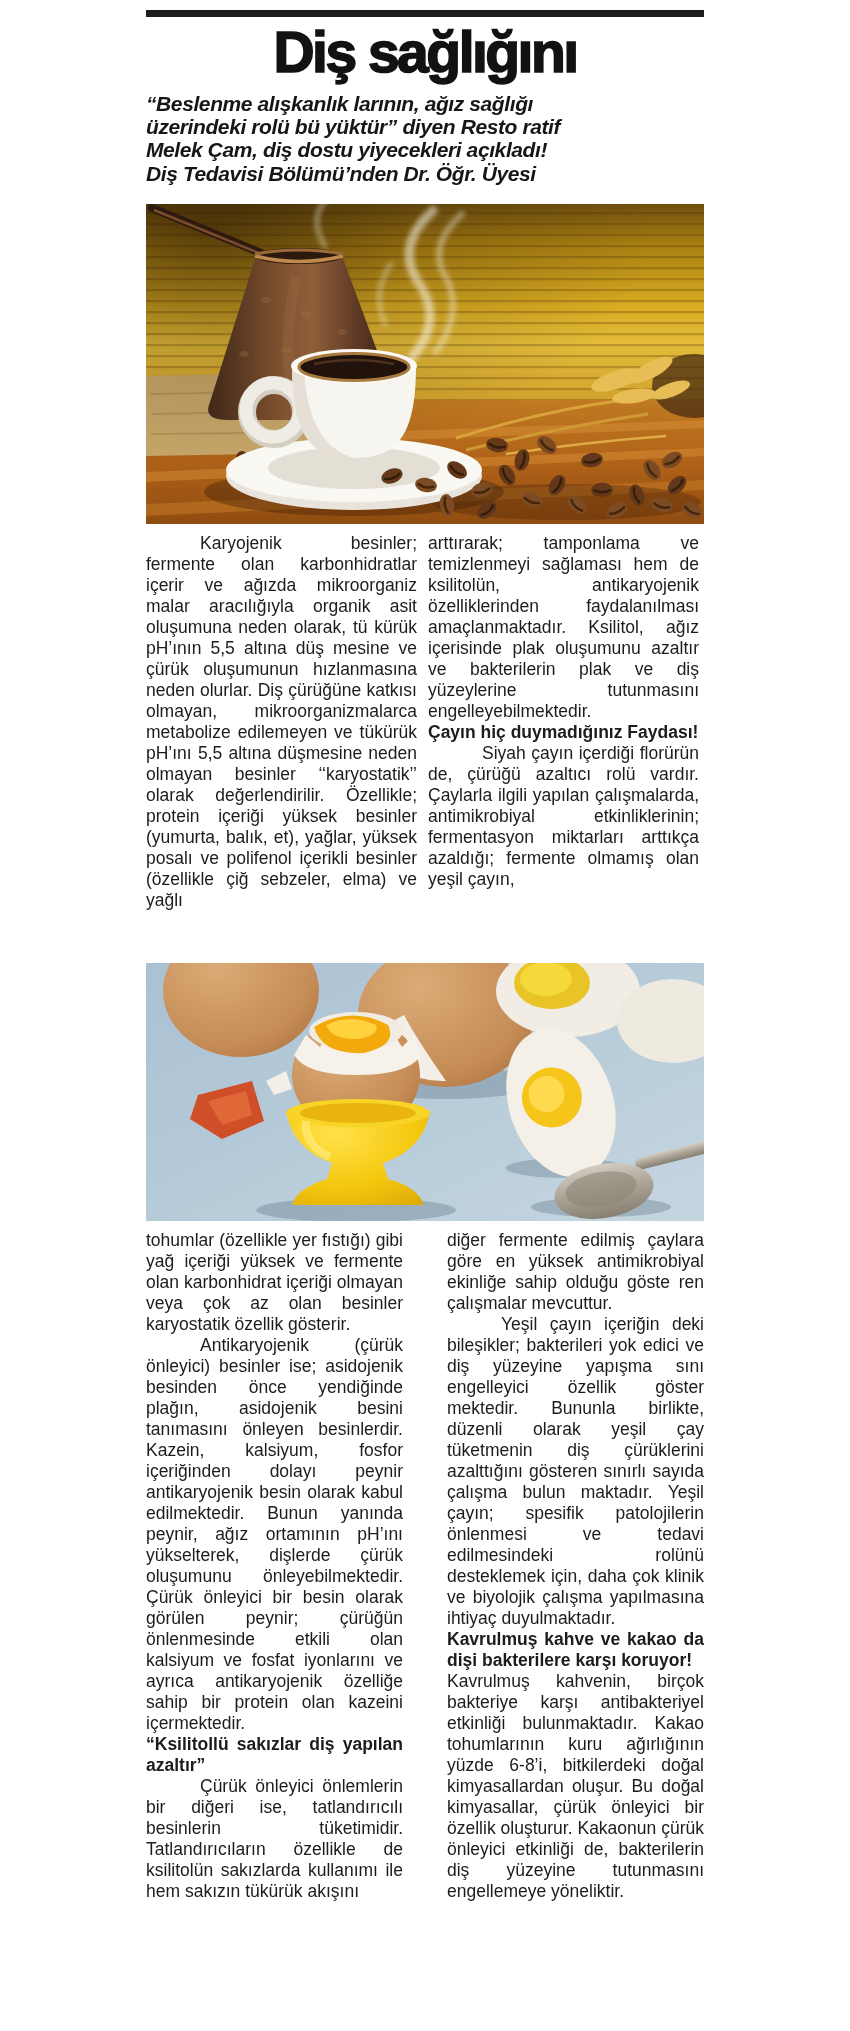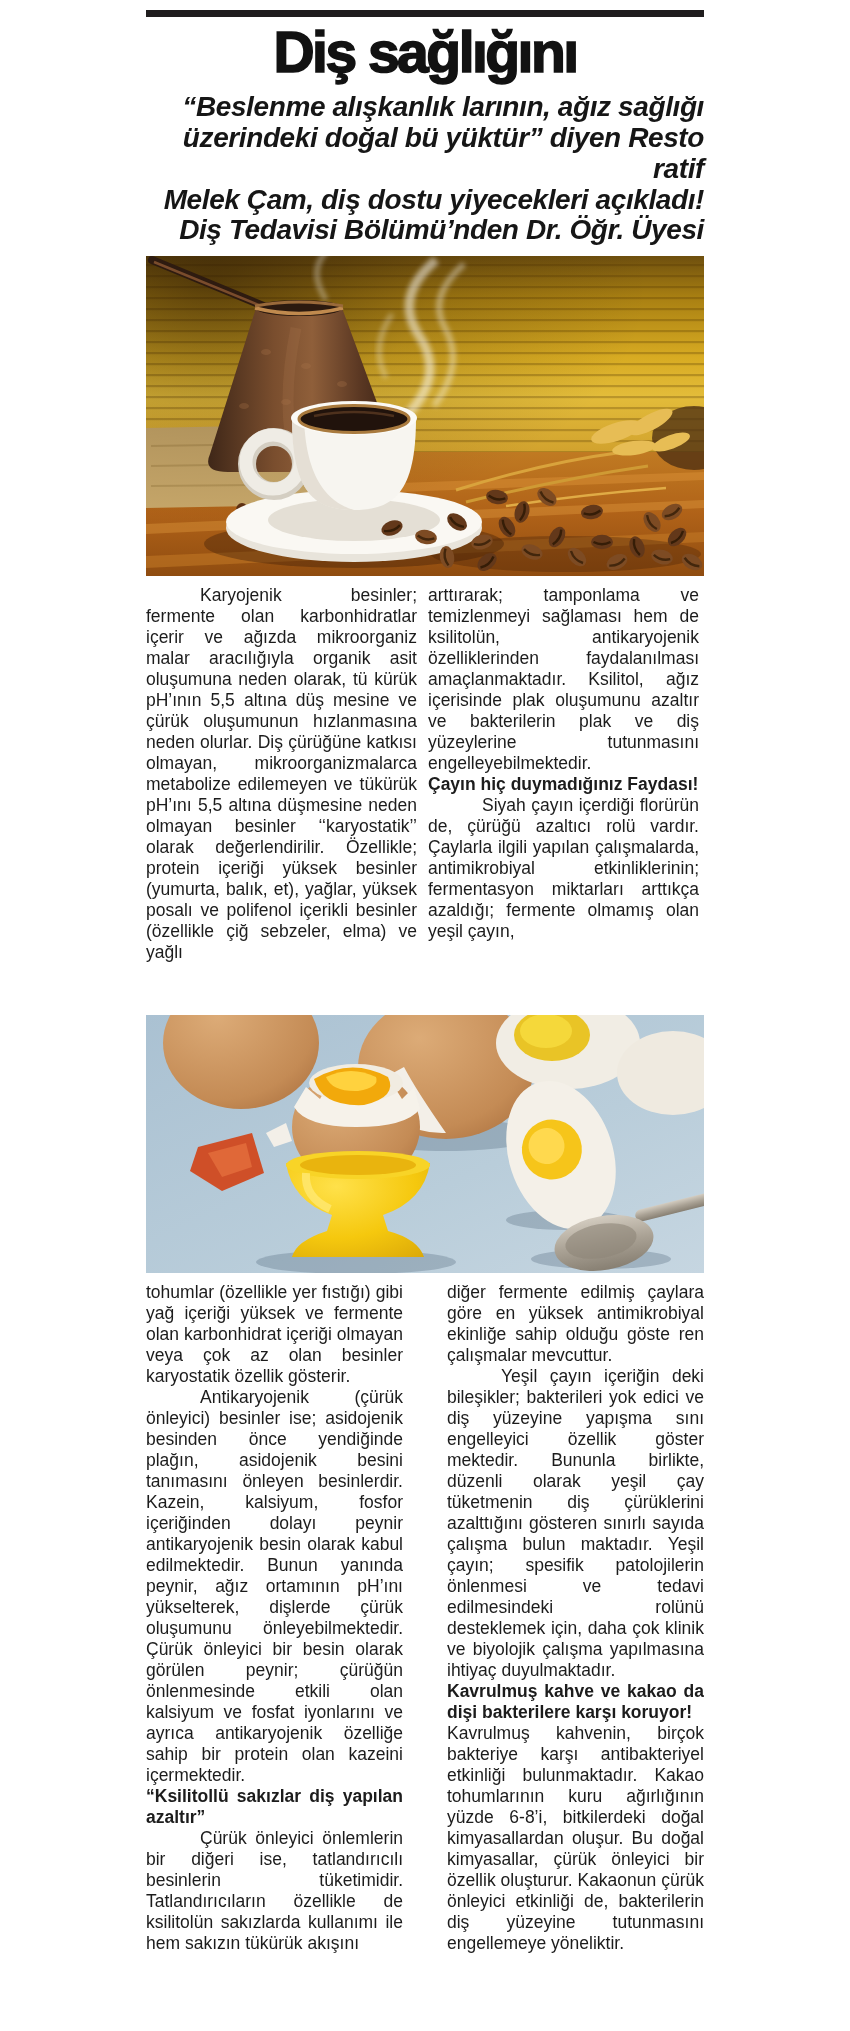--- a/index.html
+++ b/index.html
@@ -8,22 +8,22 @@
     font-family:"Liberation Sans",sans-serif;color:#1c1c1c;
   }
   .article{width:558px;margin:0 auto;padding-top:10px;}
   .rule{height:7px;background:#1f1d1e;margin-bottom:6px;}
   .headline{
     font-size:57px;font-weight:bold;text-align:center;line-height:0.97;
     letter-spacing:-2.5px;color:#121212;-webkit-text-stroke:1.6px #121212;
     margin:8px 0 12px 0;
   }
   .subtitle{
-    font-size:28px;font-weight:bold;font-style:italic;text-align:right;
-    line-height:1.1;color:#161616;letter-spacing:-0.4px;margin-bottom:10px;
+    font-size:21px;font-weight:bold;font-style:italic;text-align:left;
+    line-height:1.1;color:#161616;letter-spacing:-0.4px;margin-bottom:19px;
   }
   .photo{display:block;margin:0 0 9px 0;}
   .cols{display:flex;gap:16px;font-size:17.5px;line-height:21px;}
   .col{width:271px;}
   .b1{height:423px;overflow:hidden;margin-bottom:7px;gap:11px;}
   .b2{height:740px;overflow:hidden;gap:44px;}
   .cols p{margin:0;text-align:justify;}
   .cols p.ind{text-indent:54px;}
   .colhead{font-weight:bold;text-align:justify;margin:0;}
 </style>
@@ -33,21 +33,21 @@
 <div class="article">
 
   <div class="rule"></div>
 
   <div class="headline">
     <div>Diş sağlığını</div>
   </div>
 
   <div class="subtitle">
     <div>“Beslenme alışkanlık larının, ağız sağlığı</div>
-    <div>üzerindeki doğal bü yüktür” diyen Resto ratif</div>
+    <div>üzerindeki rolü bü yüktür” diyen Resto ratif</div>
     <div>Melek Çam, diş dostu yiyecekleri açıkladı!</div>
     <div>Diş Tedavisi Bölümü’nden Dr. Öğr. Üyesi</div>
   </div>
 
   <svg class="photo" width="558" height="320" viewBox="0 0 558 320">
     <defs>
       <linearGradient id="gold" x1="0" y1="0" x2="0" y2="1">
         <stop offset="0" stop-color="#6e4f0e"></stop>
         <stop offset="0.18" stop-color="#a87f12"></stop>
         <stop offset="0.45" stop-color="#d8ab22"></stop>

